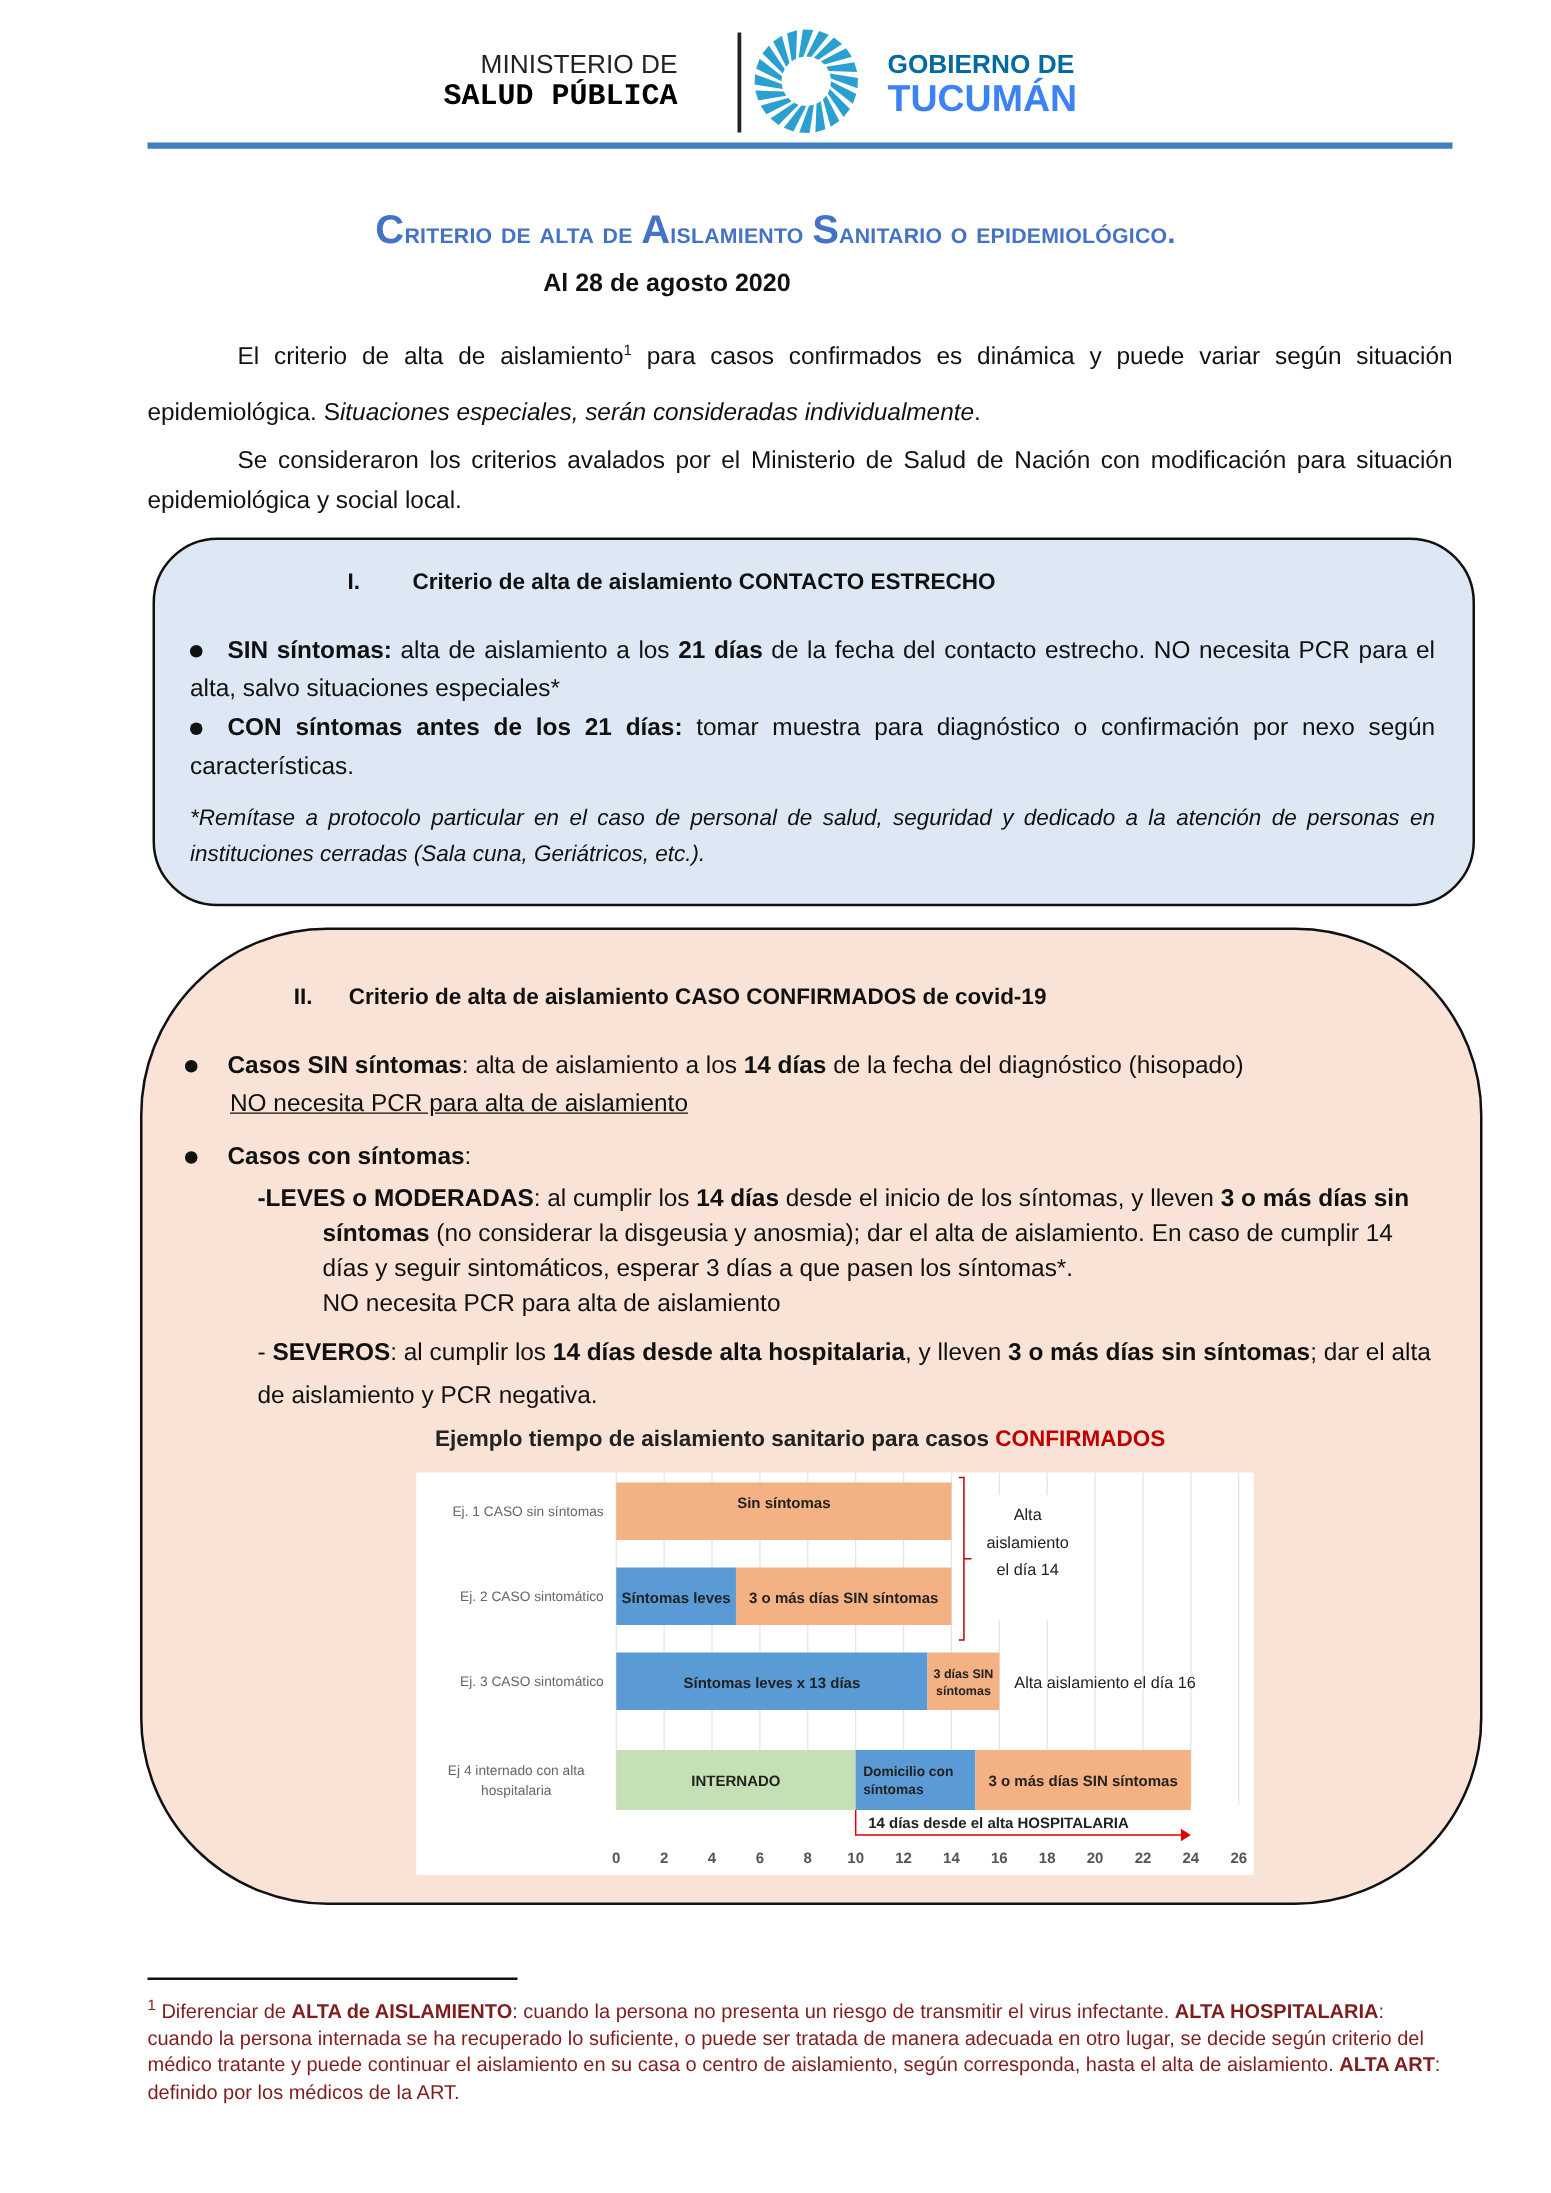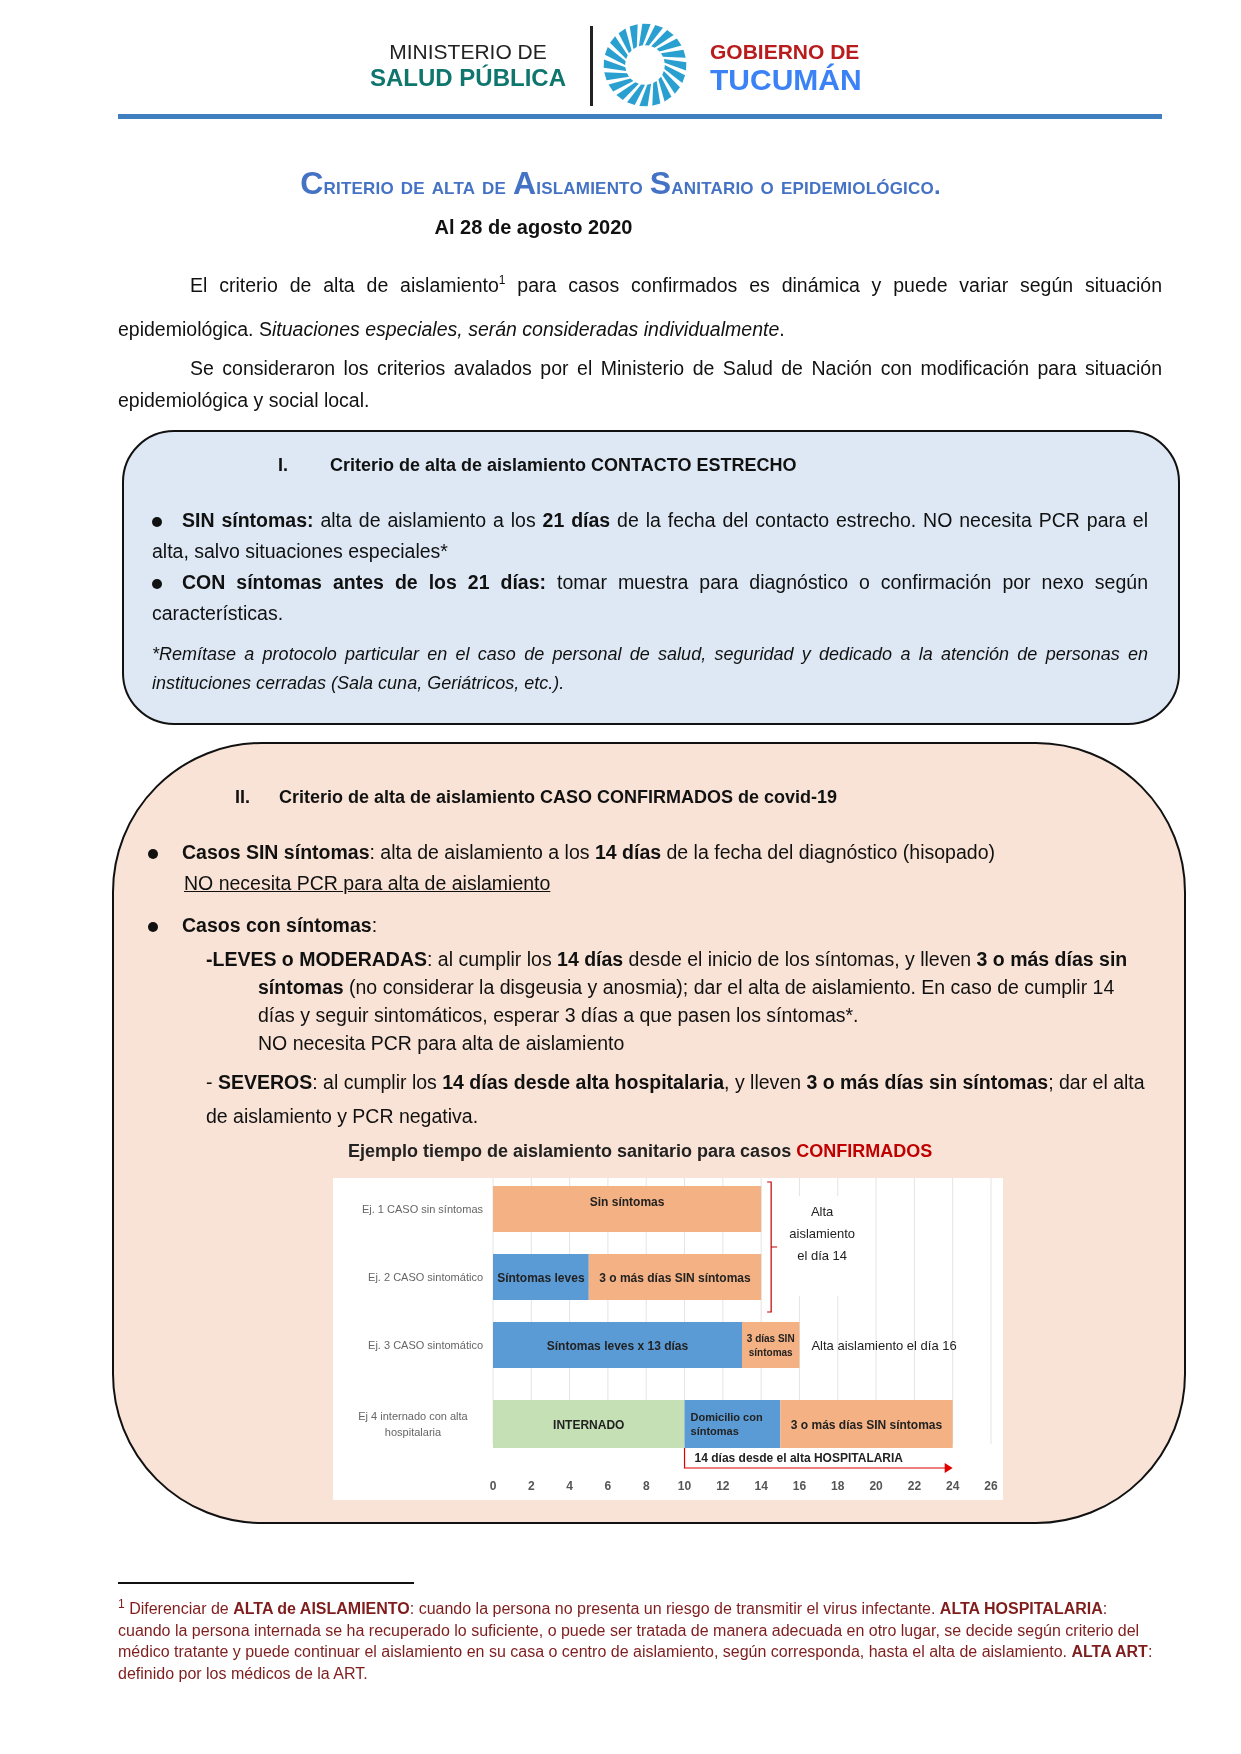--- a/index.html
+++ b/index.html
@@ -1,25 +1,25 @@
 <!DOCTYPE html>
 <html><head>
 <meta charset="utf-8">
 <style>
   html,body{margin:0;padding:0;background:#fff;}
   body{width:1241px;height:1754px;position:relative;font-family:"Liberation Sans",sans-serif;color:#111;overflow:hidden;}
   .abs{position:absolute;}
   
-  .hdr-left{right:675px;top:40px;text-align:center;line-height:1.15;}
+  .hdr-left{right:699px;top:40px;text-align:right;line-height:1.15;}
   .hdr-left .l1{font-size:21px;color:#222;}
-  .hdr-left .l2{font-size:24px;font-weight:bold;color:#0f766e;}
+  .hdr-left .l2{font-size:24px;font-weight:bold;color:#000000;font-family:Liberation Mono, monospace;}
   .hdr-sep{left:590px;top:26px;width:3px;height:80px;background:#222;}
   .logo{left:600px;top:20px;width:90px;height:90px;}
   .hdr-right{left:710px;top:40px;line-height:1.1;}
-  .hdr-right .l1{font-size:21px;font-weight:bold;color:#b91c1c;}
+  .hdr-right .l1{font-size:21px;font-weight:bold;color:#0369a1;}
   .hdr-right .l2{font-size:30px;font-weight:bold;color:#3b82f6;}
   .hdr-rule{left:118px;top:114px;width:1044px;height:5px;background:#3f7fc0;}
   
   .title{left:0;width:1241px;top:165px;text-align:center;color:#4472c4;font-weight:bold;font-size:24px;font-variant:small-caps;letter-spacing:0.2px;}
   .title .big{font-size:32px;}
   .date{left:0;width:1067px;top:216px;text-align:center;font-weight:bold;font-size:20px;}
   .para{left:118px;width:1044px;font-size:19.5px;line-height:24px;text-align:justify;}
   .indent{text-indent:72px;}
   sup{font-size:12px;}
   

